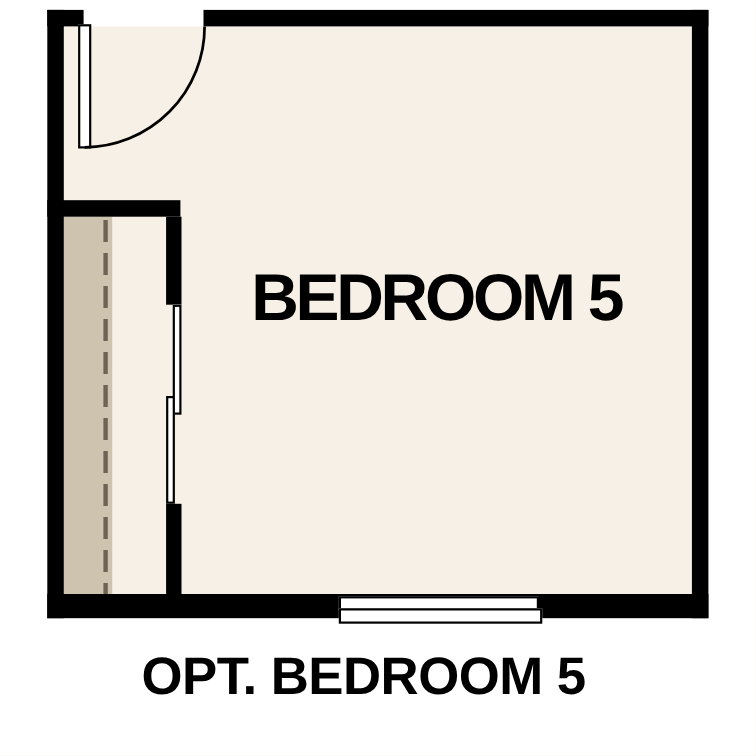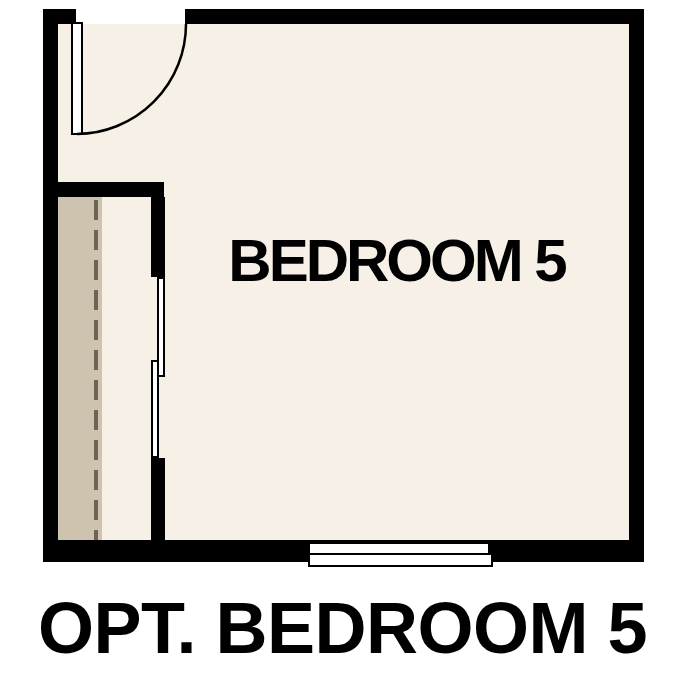--- a/index.html
+++ b/index.html
@@ -35,27 +35,27 @@
   .panel{background:#ffffff;border:2px solid var(--wall,#000000);z-index:5;}
   .door-leaf{left:71px;top:22px;width:12px;height:113px;}
   .door-arc{left:0;top:0;width:687px;height:687px;z-index:5;pointer-events:none;}
   .bypass-upper{left:157px;top:277px;width:8px;height:100px;}
   .bypass-lower{left:151px;top:360px;width:8px;height:98px;}
   .window-outer{left:308px;top:542px;width:182px;height:13px;z-index:6;}
   .window-sill{left:308px;top:553px;width:185px;height:14px;z-index:6;}
 
   
   .room-label{
-    left:164px;top:231px;width:465px;z-index:7;
+    left:164px;top:241px;width:465px;z-index:7;
     text-align:center;font-size:60px;font-weight:bold;
     letter-spacing:-3px;line-height:1;color:var(--wall,#000000);white-space:nowrap;
   }
   .caption{
-    left:12px;top:592px;width:661px;z-index:7;
-    text-align:center;font-size:72px;font-weight:bold;
+    left:0;top:592px;width:661px;z-index:7;
+    text-align:center;font-size:48px;font-weight:bold;
     letter-spacing:-0.5px;line-height:1;color:var(--wall,#000000);white-space:nowrap;
   }
 </style>
 </head>
 <body>
 
 <div class="plan">
 
   <div class="abs floor"></div>
   <div class="abs closet-strip"></div>

